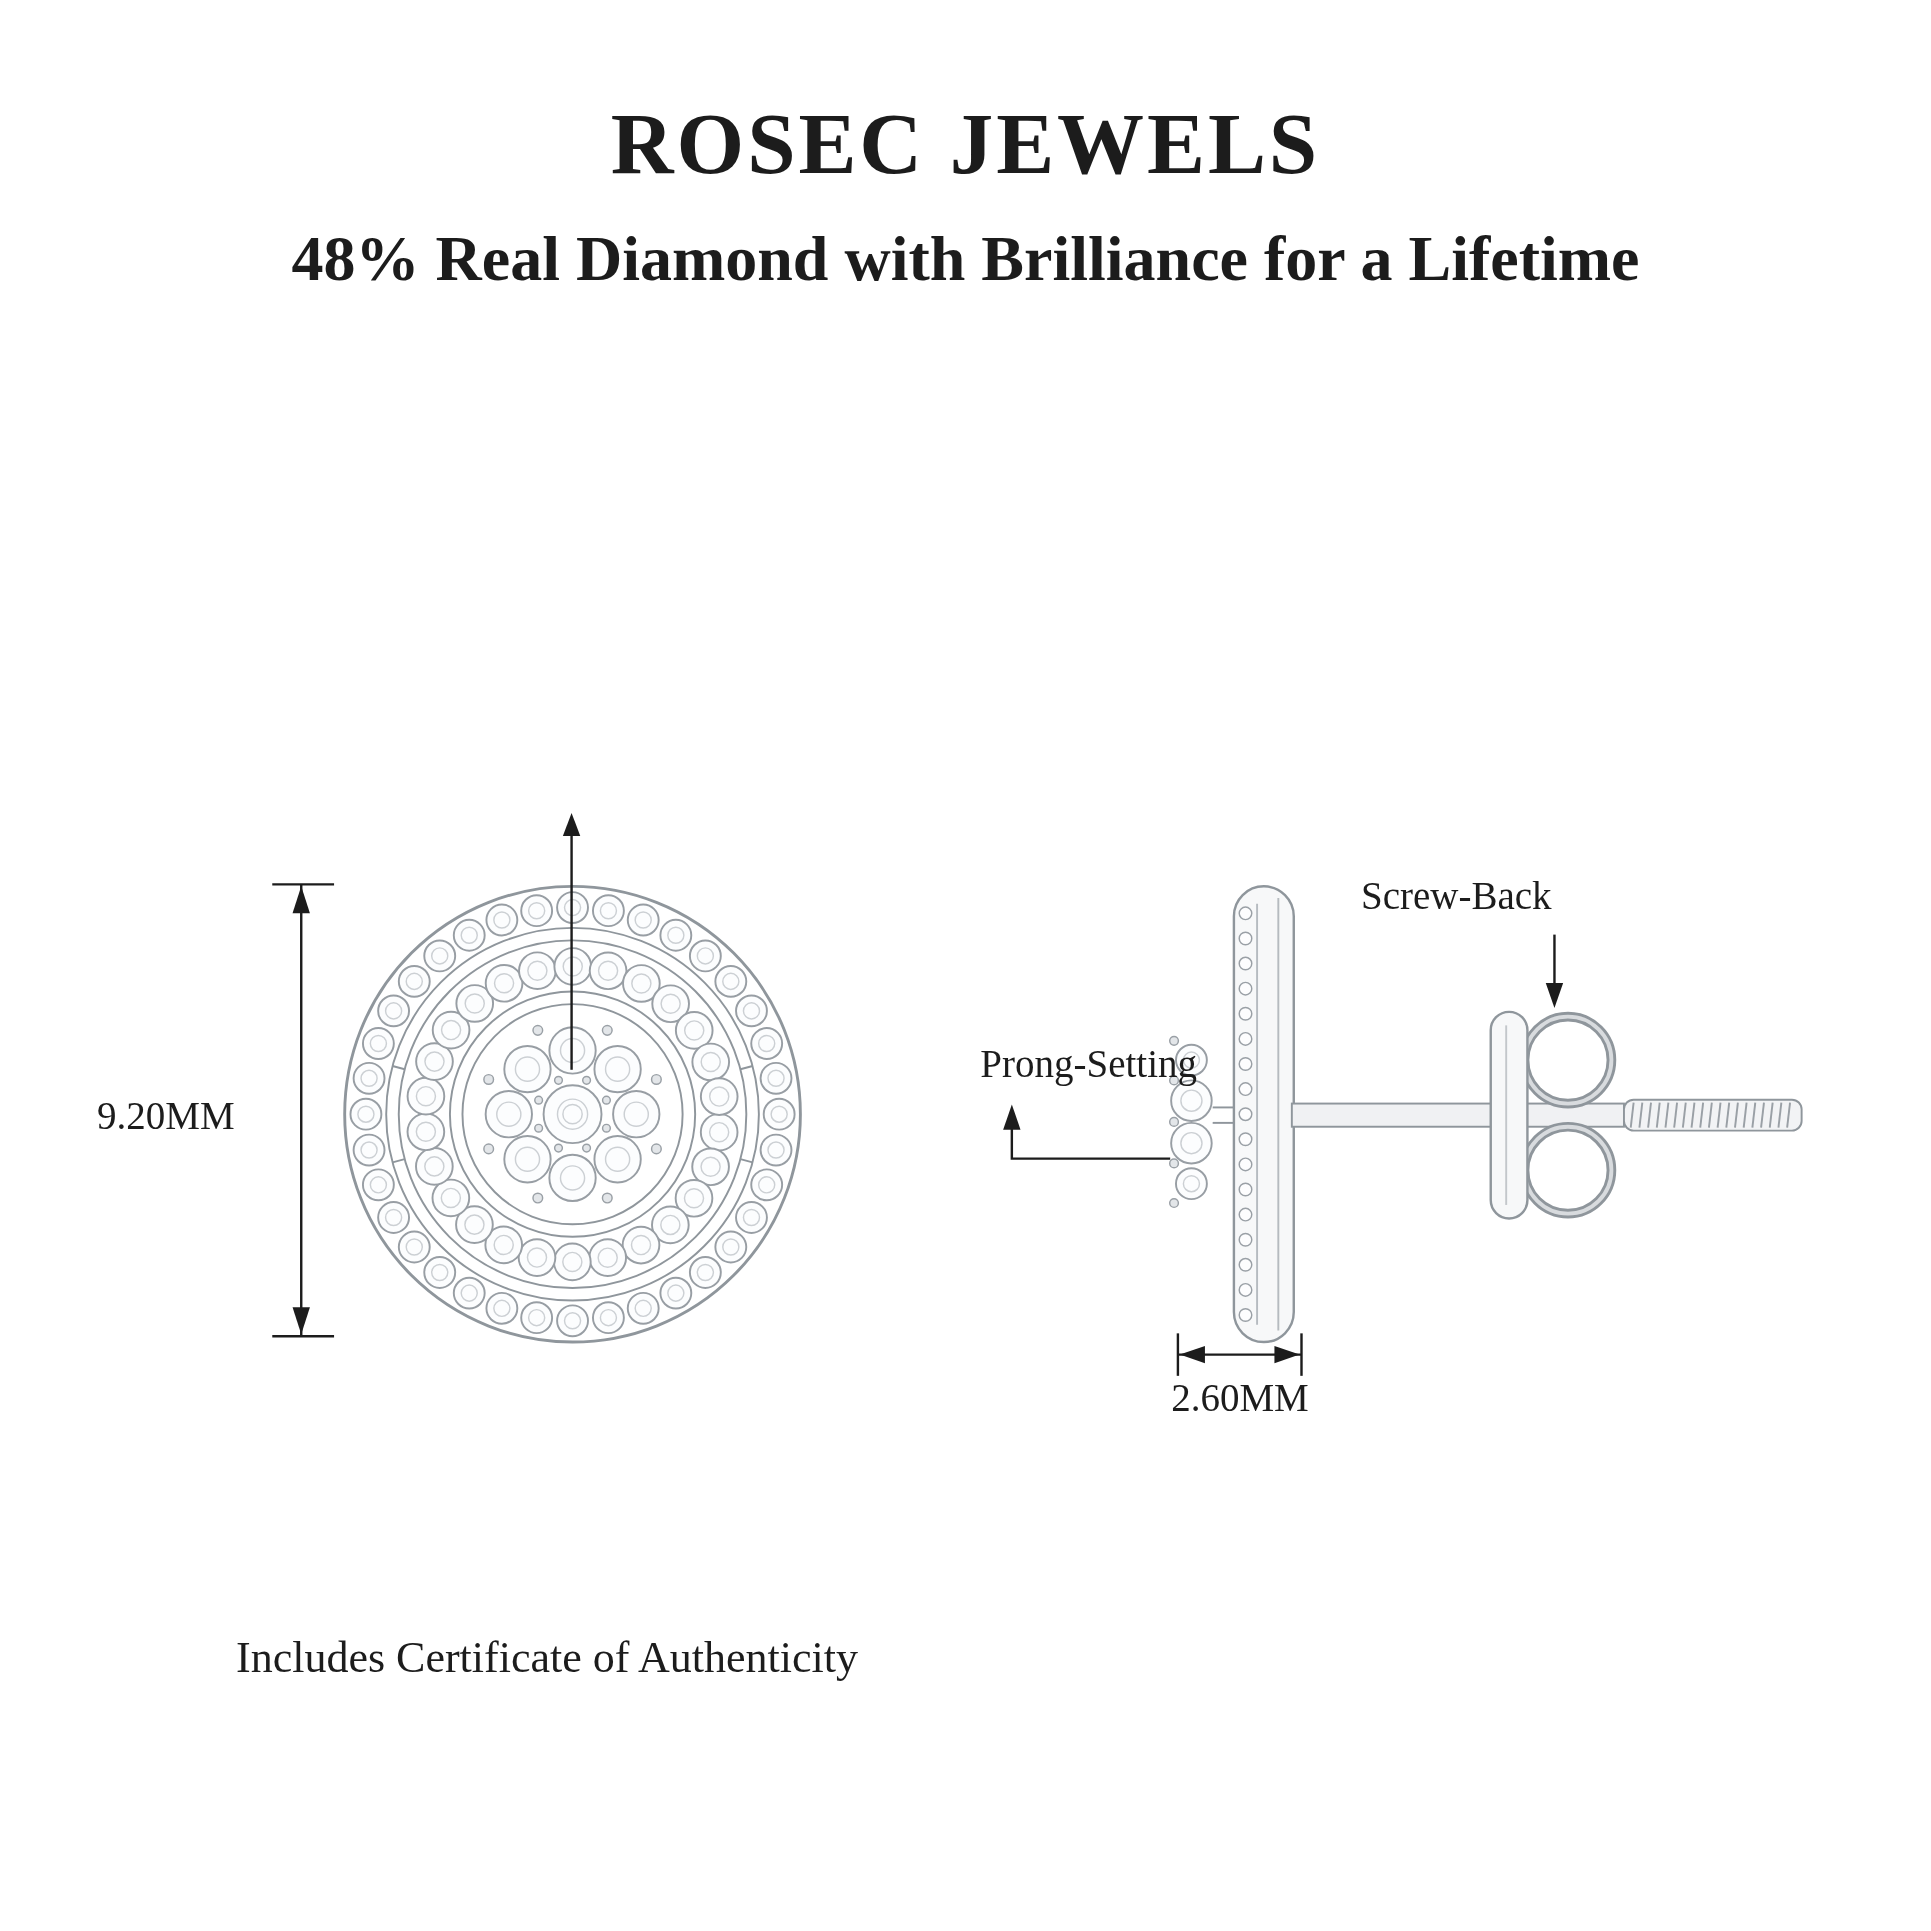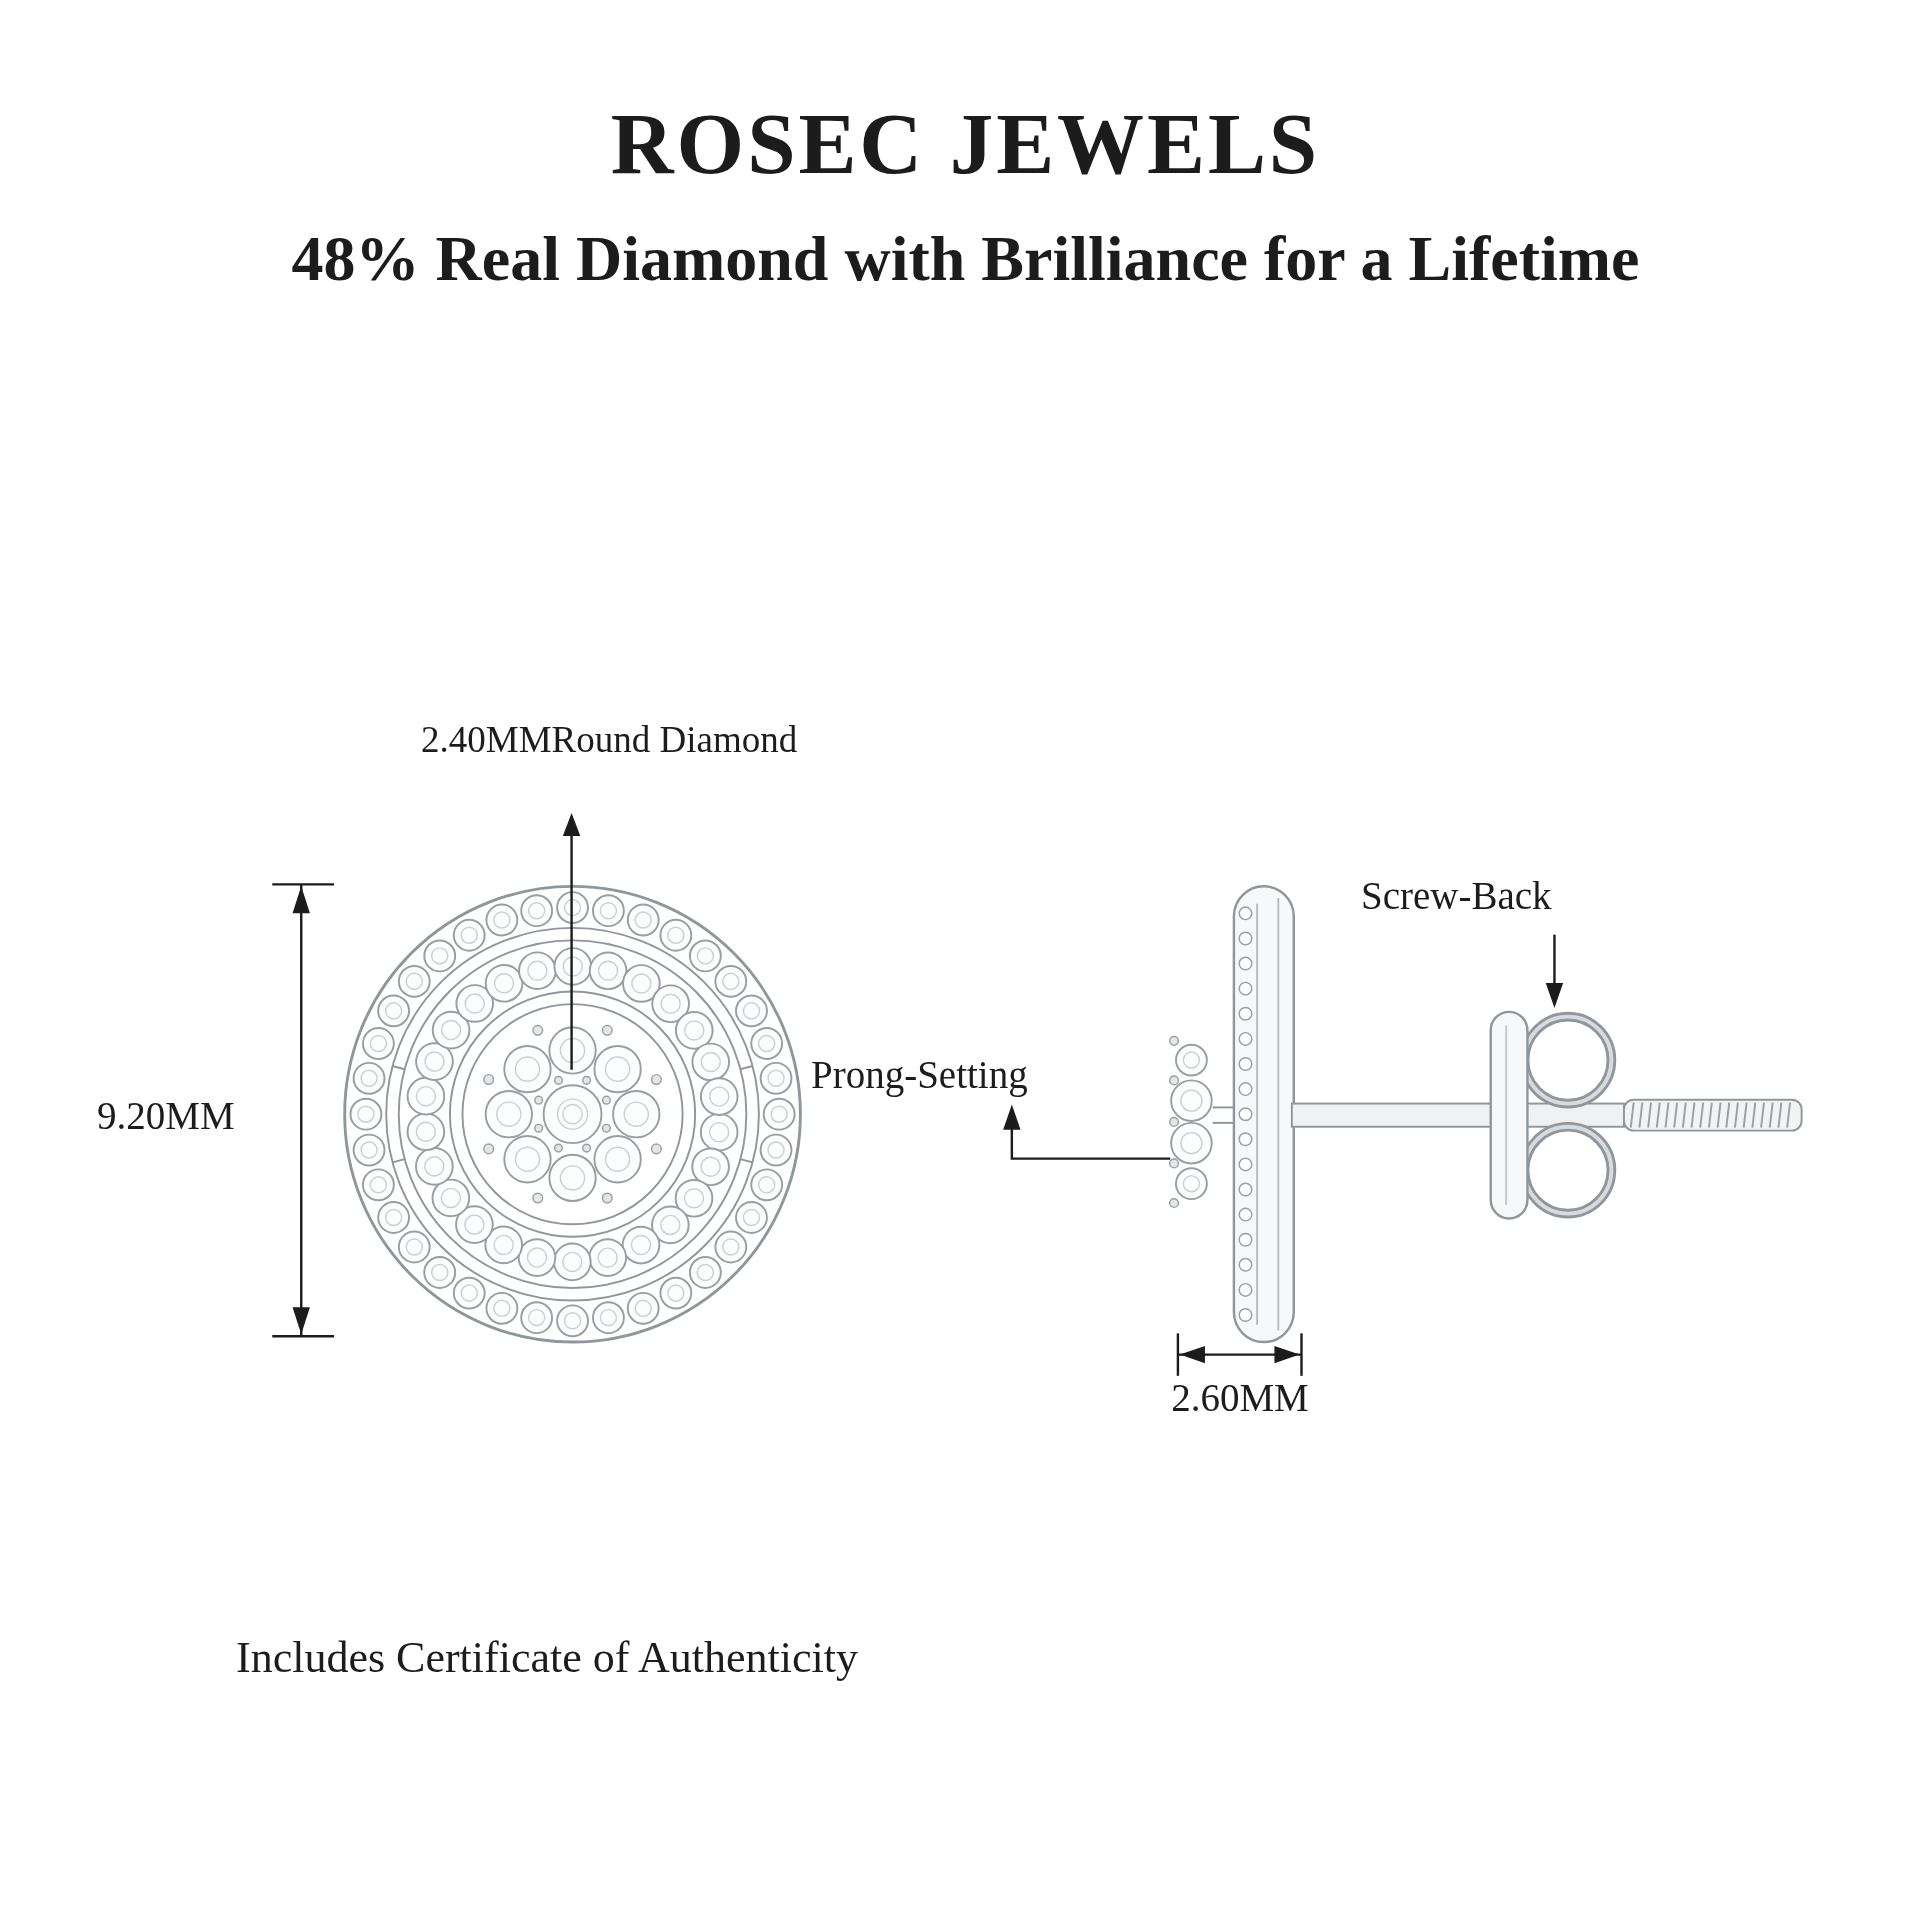--- a/index.html
+++ b/index.html
@@ -6,21 +6,21 @@
   body{
     width:1931px;height:1931px;background:#ffffff;position:relative;
     font-family:"Liberation Serif", serif;color:#1c1c1c;overflow:hidden;
   }
   .abs{position:absolute;}
   .brand{top:93px;left:0;width:1931px;text-align:center;font-size:87px;font-weight:700;letter-spacing:2.9px;}
   .tagline{top:222px;left:0;width:1931px;text-align:center;font-size:64px;font-weight:700;}
   .stone-spec{left:421px;top:718px;font-size:37px;line-height:1.18;text-align:left;}
   .height-label{left:97px;top:1093px;width:188px;text-align:left;font-size:39px;}
   .screw-label{left:1361px;top:873px;width:386px;text-align:left;font-size:39px;}
-  .prong-label{left:811px;top:1041px;width:386px;text-align:left;font-size:39px;margin-top:11px;}
+  .prong-label{left:811px;top:1041px;width:386px;text-align:right;font-size:39px;}
   .width-label{left:1095px;top:1375px;width:290px;text-align:center;font-size:39px;}
   .footer-note{left:236px;top:1632px;width:1352px;text-align:left;font-size:44px;}
   svg{position:absolute;top:0;left:0;}
 </style>
 </head>
 <body>
 
 <svg id="diagram" width="1931" height="1931" viewBox="0 0 2000 2000">
 
   <g>
@@ -298,21 +298,20 @@
     <line x1="1348" y1="1381" x2="1348" y2="1425"></line>
     <polygon points="1222,1403 1248,1394 1248,1412" fill="#1c1c1c" stroke="none"></polygon>
     <polygon points="1346,1403 1320,1394 1320,1412" fill="#1c1c1c" stroke="none"></polygon>
   </g>
 </svg>
 
 <div class="abs brand">ROSEC JEWELS</div>
 <div class="abs tagline">48% Real Diamond with Brilliance for a Lifetime</div>
 
 <div class="abs stone-spec">
-  <div>2.40MMRound Diamond</div>
 </div>
 
 <div class="abs height-label">9.20MM</div>
 <div class="abs screw-label">Screw-Back</div>
 <div class="abs prong-label">Prong-Setting</div>
 <div class="abs width-label">2.60MM</div>
 <div class="abs footer-note">Includes Certificate of Authenticity</div>
 
 
 </body></html>

